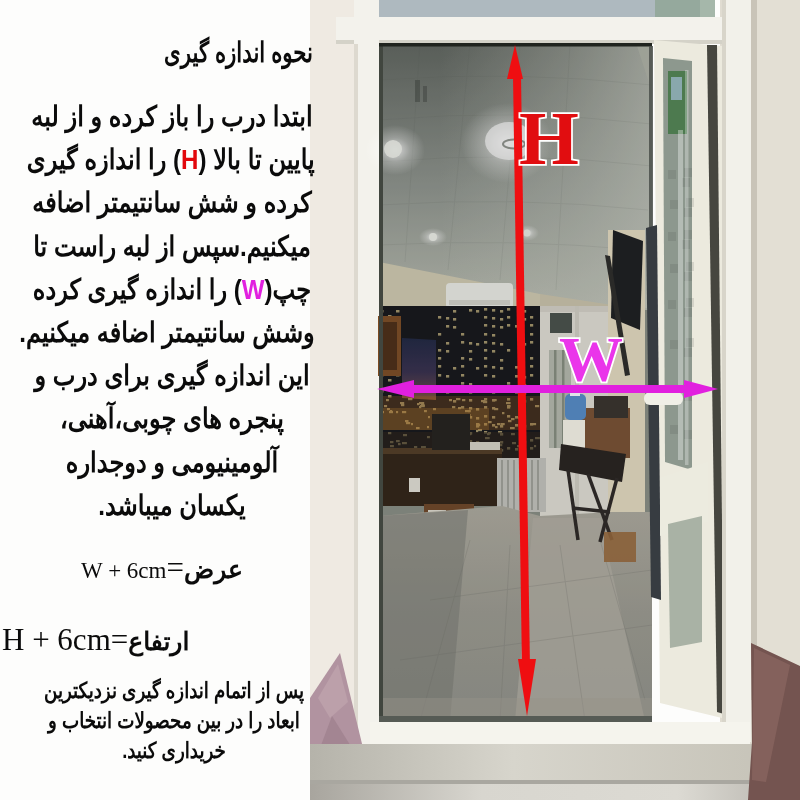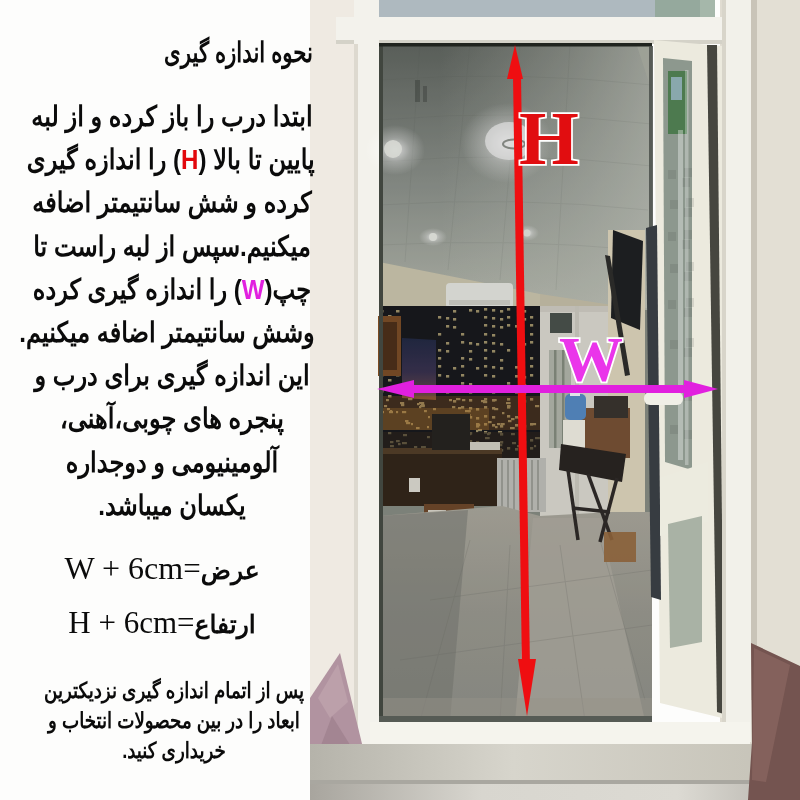--- a/index.html
+++ b/index.html
@@ -540,23 +540,23 @@
     <br>کرده و شش سانتیمتر اضافه
     <br>میکنیم.سپس از لبه راست تا
     <br>چپ(<span style="color:#e120df;">W</span>) را اندازه گیری کرده
     <br>وشش سانتیمتر اضافه میکنیم.
     <br>این اندازه گیری برای درب و
     <br>پنجره های چوبی،آهنی،
     <br>آلومینیومی و دوجداره
     <br>یکسان میباشد.
   </div>
 
-  <div class="txt" dir="rtl" style="left:2px;top:550px;width:320px;font-size:25px;text-align:center;white-space:nowrap;">عرض<span style="font-family:'Liberation Serif',serif;font-weight:normal;font-size:31px;">=</span><span dir="ltr" style="font-family:'Liberation Serif',serif;font-weight:normal;font-size:32px;">W + 6cm</span></div>
-
-  <div class="txt" dir="rtl" style="left:2px;top:605px;width:320px;font-size:25px;text-align:center;white-space:nowrap;">ارتفاع<span style="font-family:'Liberation Serif',serif;font-weight:normal;font-size:31px;">=</span><span dir="ltr" style="font-family:'Liberation Serif',serif;font-weight:normal;font-size:31px;">H + 6cm</span></div>
+  <div class="txt" dir="rtl" style="left:2px;top:550px;width:320px;font-size:25px;text-align:center;white-space:nowrap;">عرض<span style="font-family:'Liberation Serif',serif;font-weight:normal;font-size:31px;">=</span><span dir="ltr" style="font-family:'Liberation Serif',serif;font-weight:normal;font-size:23px;">W + 6cm</span></div>
+
+  <div class="txt" dir="rtl" style="left:2px;top:622px;width:320px;font-size:25px;text-align:left;white-space:nowrap;">ارتفاع<span style="font-family:'Liberation Serif',serif;font-weight:normal;font-size:31px;">=</span><span dir="ltr" style="font-family:'Liberation Serif',serif;font-weight:normal;font-size:31px;">H + 6cm</span></div>
 
   <div class="txt" dir="rtl" style="left:14px;top:676px;width:320px;font-size:22px;line-height:30px;text-align:center;transform:scaleX(0.83);transform-origin:center;white-space:nowrap;">
     پس از اتمام اندازه گیری نزدیکترین
     <br>ابعاد را در بین محصولات انتخاب و
     <br>خریداری کنید.
   </div>
 
 </div>
 
 </body></html>

